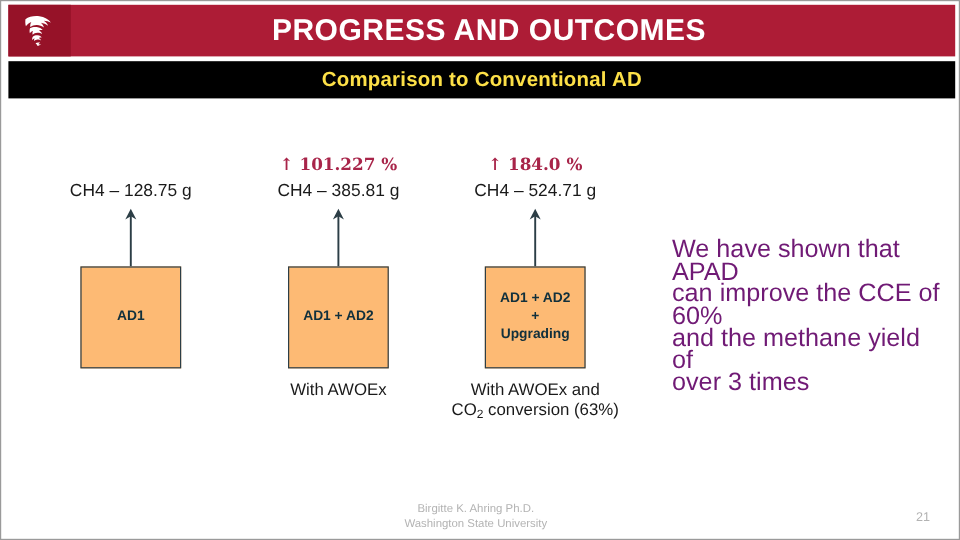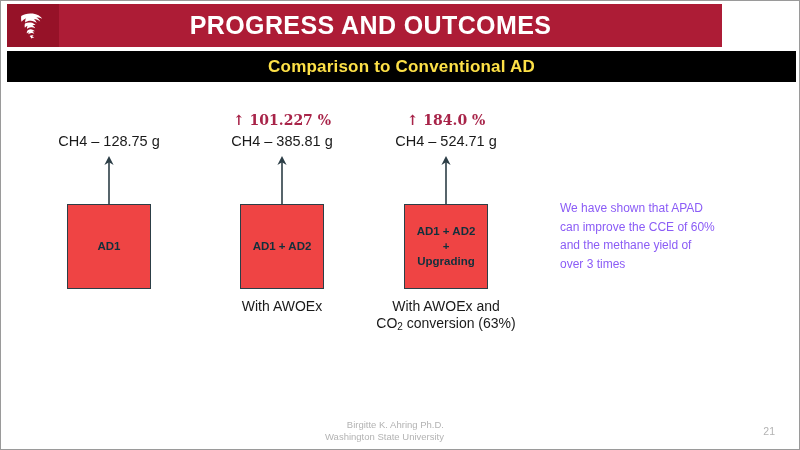--- a/index.html
+++ b/index.html
@@ -18,21 +18,21 @@
     border: 1px solid #9a9a9a;
     box-sizing: border-box;
     overflow: hidden;
   }
 
   
   .header-bar {
     position: absolute;
     left: 6px;
     top: 3px;
-    width: 715px;
+    width: 789px;
     height: 43px;
     background: #ad1c36;
     display: flex;
     align-items: center;
     box-sizing: border-box;
   }
   .logo-block {
     width: 52px;
     height: 43px;
     background: #961228;
@@ -81,20 +81,21 @@
     position: absolute;
     left: 0;
     top: 81px;
     width: 798px;
     height: 367px;
   }
 
   .column {
     position: absolute;
     text-align: center;
+    margin-top: 18px;
   }
   .pct {
     color: #a82449;
     font-size: 14px;
     font-weight: bold;
     font-family: "DejaVu Serif", serif;
     height: 20px;
     line-height: 20px;
     white-space: nowrap;
   }
@@ -113,21 +114,21 @@
   .arrow-svg {
     position: absolute;
     left: 50%;
     transform: translateX(-50%);
     top: 2px;
   }
   .box {
     width: 84px;
     height: 85px;
     margin: 0 auto;
-    background: #ef4444;
+    background: #fdba74;
     border: 1px solid #2c3e46;
     display: flex;
     align-items: center;
     justify-content: center;
     box-sizing: border-box;
   }
   .box-label {
     color: #11303c;
     font-size: 11.5px;
     font-weight: bold;
@@ -146,42 +147,42 @@
     font-size: 10px;
     vertical-align: -2px;
   }
 
   
   .side-note {
     position: absolute;
     left: 559px;
     top: 117px;
     width: 228px;
-    color: #8b5cf6;
-    font-size: 12px;
+    color: #701a75;
+    font-size: 21px;
     line-height: 18.5px;
     white-space: pre-line;
   }
 
   
   .footer {
     position: absolute;
     left: 0;
     top: 410px;
     width: 798px;
     height: 38px;
   }
   .footer-credit {
     position: absolute;
-    left: 324px;
+    left: 336px;
     top: 8px;
     color: #b3b3b3;
     font-size: 9.5px;
     line-height: 11.5px;
-    text-align: right;
+    text-align: center;
     white-space: pre-line;
   }
   .footer-page {
     position: absolute;
     right: 24px;
     top: 14px;
     color: #b3b3b3;
     font-size: 10.5px;
   }
 </style>

